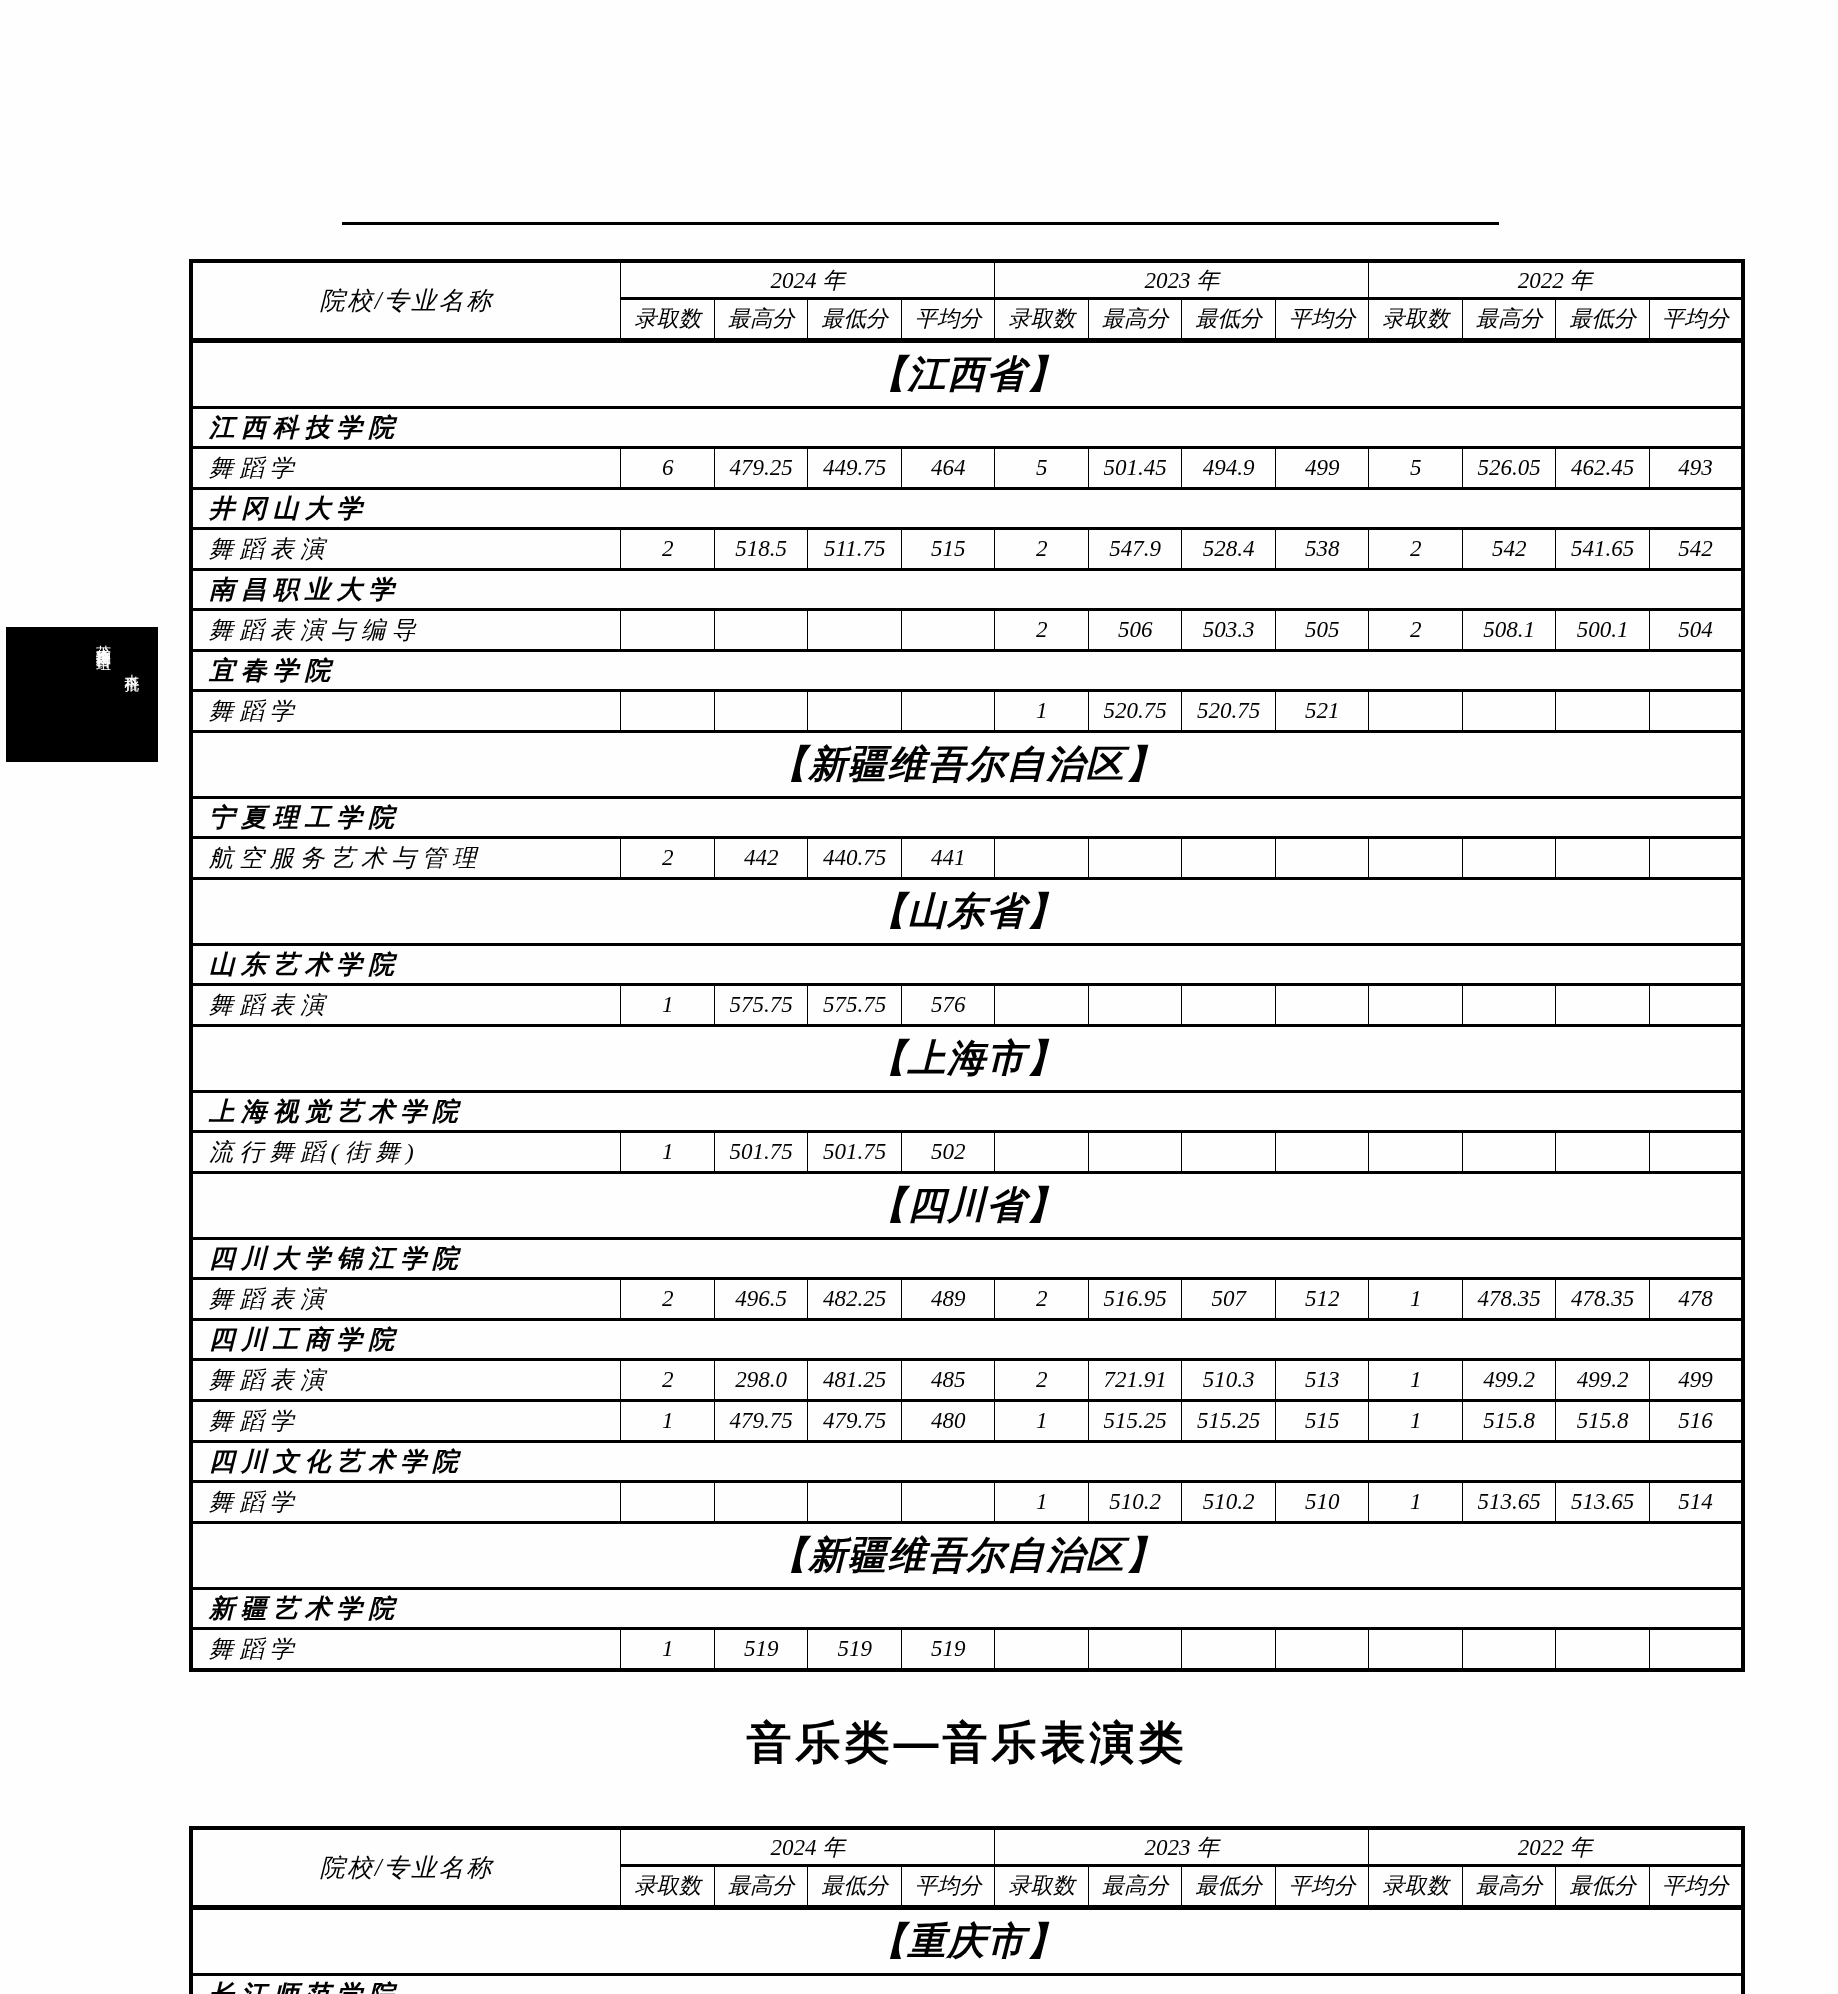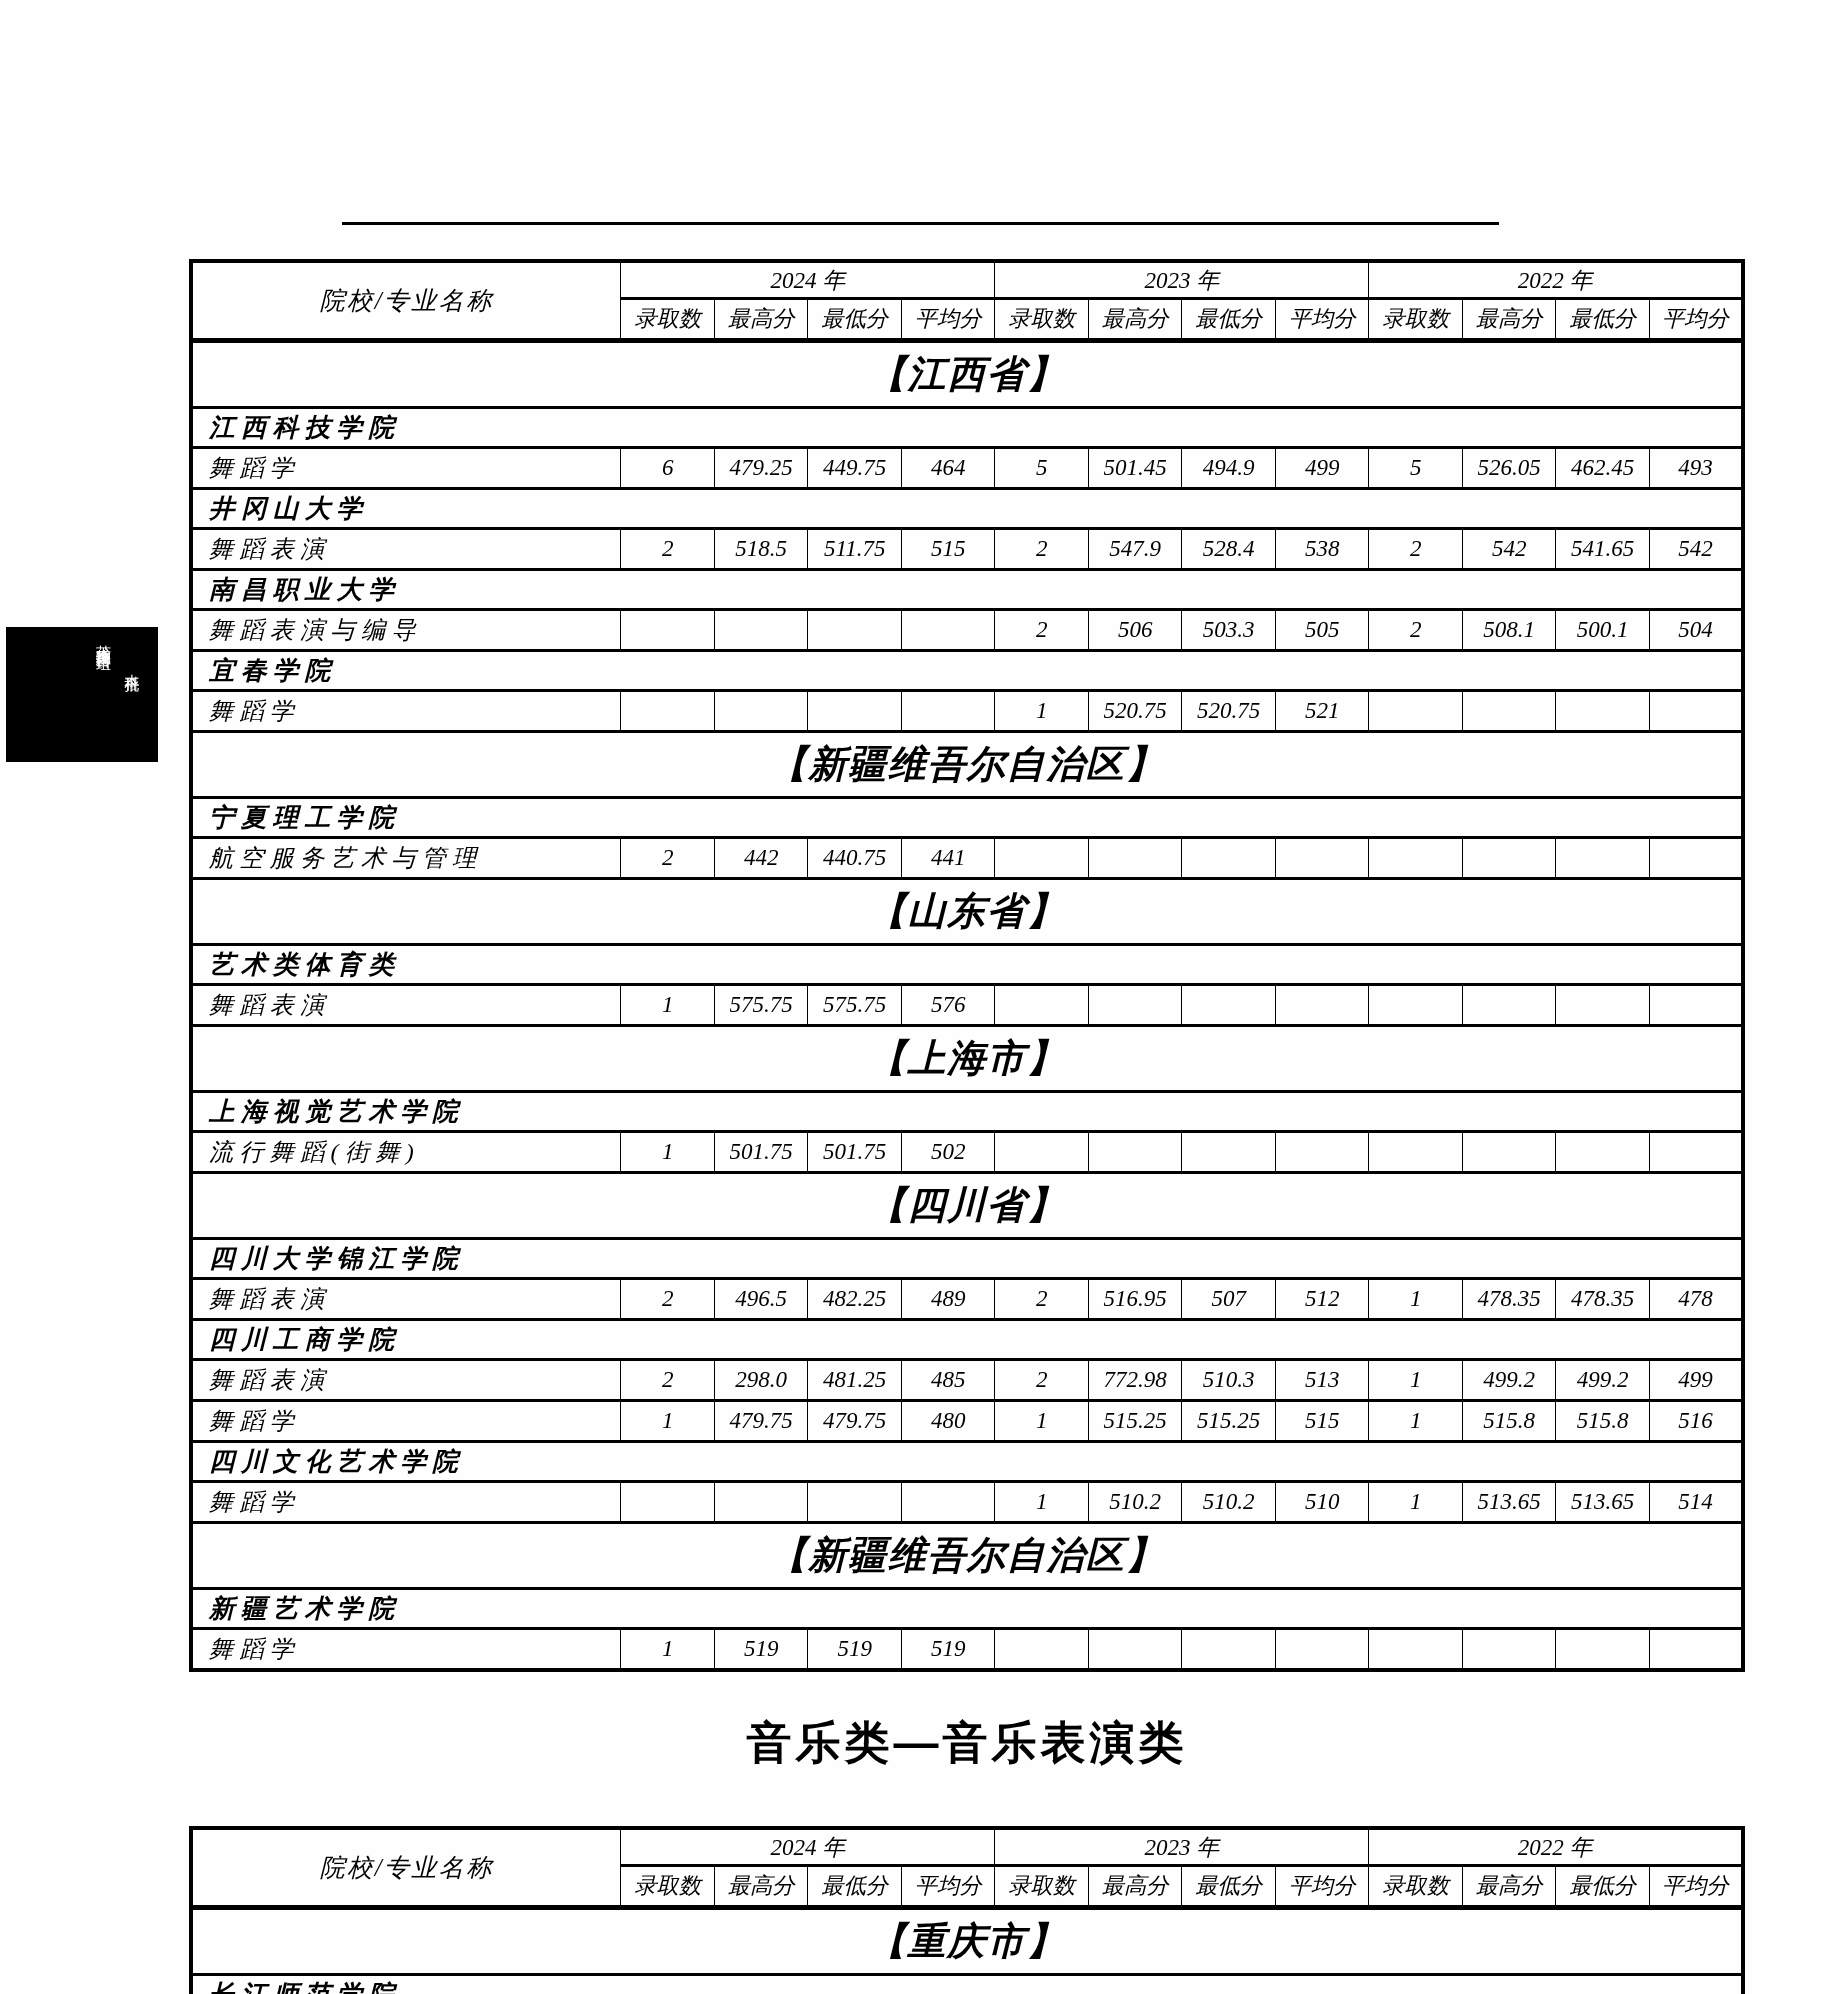--- a/index.html
+++ b/index.html
@@ -216,21 +216,21 @@
             <td class="num"></td>
             <td class="num"></td>
             <td class="num"></td>
             <td class="num"></td>
             <td class="num"></td>
           </tr>
           <tr class="section">
             <td colspan="13">【山东省】</td>
           </tr>
           <tr class="school">
-            <td colspan="13">艺术类体育类</td>
+            <td colspan="13">山东艺术学院</td>
           </tr>
           <tr class="data">
             <td class="name">舞蹈表演</td>
             <td class="num">1</td>
             <td class="num">575.75</td>
             <td class="num">575.75</td>
             <td class="num">576</td>
             <td class="num"></td>
             <td class="num"></td>
             <td class="num"></td>
@@ -285,21 +285,21 @@
           <tr class="school">
             <td colspan="13">四川工商学院</td>
           </tr>
           <tr class="data">
             <td class="name">舞蹈表演</td>
             <td class="num">2</td>
             <td class="num">298.0</td>
             <td class="num">481.25</td>
             <td class="num">485</td>
             <td class="num">2</td>
-            <td class="num">772.98</td>
+            <td class="num">721.91</td>
             <td class="num">510.3</td>
             <td class="num">513</td>
             <td class="num">1</td>
             <td class="num">499.2</td>
             <td class="num">499.2</td>
             <td class="num">499</td>
           </tr>
           <tr class="data">
             <td class="name">舞蹈学</td>
             <td class="num">1</td>

